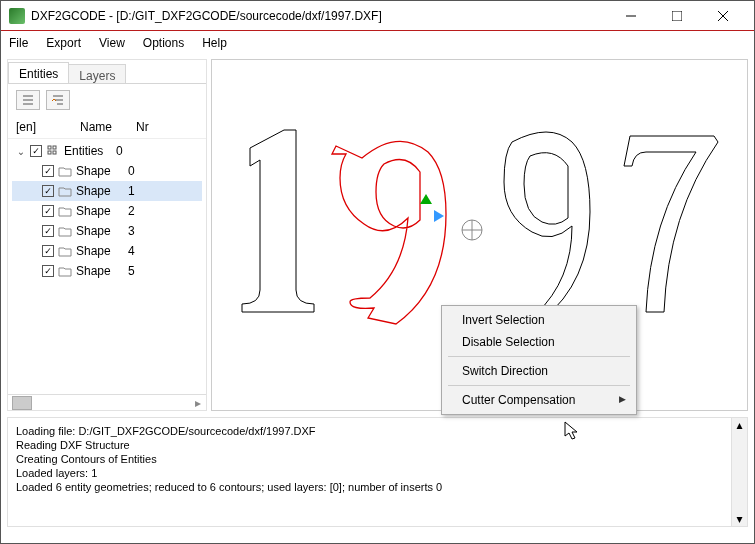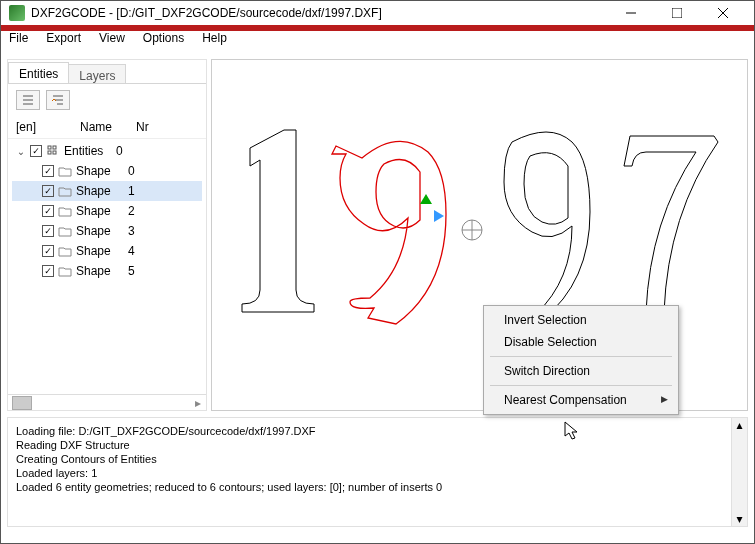--- a/index.html
+++ b/index.html
@@ -1,23 +1,23 @@
 <!DOCTYPE html>
 <html><head>
 <meta charset="utf-8">
 <style>
 *{box-sizing:border-box;margin:0;padding:0;font-family:"Segoe UI",Tahoma,sans-serif;font-size:12px;color:#000}
 body{background:#fff;width:755px;height:544px;overflow:hidden;border:1px solid #555;position:relative}
-.titlebar{height:30px;display:flex;align-items:center;padding:0 8px;border-bottom:6px solid #b91c1c}
+.titlebar{height:30px;display:flex;align-items:center;padding:0 8px;border-bottom:1px solid #b91c1c}
 .titlebar .app-icon{width:16px;height:16px;background:linear-gradient(135deg,#2a7a2a,#6abf6a);border-radius:2px;margin-right:6px}
 .titlebar .title{flex:1}
 .winbtns{display:flex;gap:0}
 .winbtn{width:46px;height:30px;display:flex;align-items:center;justify-content:center}
 .winbtn svg{width:10px;height:10px;stroke:#000;fill:none}
-.menubar{height:24px;display:flex;padding:0 8px;gap:18px}
+.menubar{height:24px;display:flex;align-items:center;padding:0 8px;gap:18px}
 .menubar span{cursor:default}
 .content{display:flex;height:360px;padding:4px 6px;gap:4px}
 .leftpane{width:200px;display:flex;flex-direction:column;border:1px solid #e2e2e2;background:#fff}
 .tabs{display:flex;height:24px;border-bottom:1px solid #d5d5d5}
 .tab{padding:4px 10px;border:1px solid #d5d5d5;border-bottom:none;background:#fff;margin-right:-1px;margin-top:2px}
 .tab.inactive{background:#f4f4f4;margin-top:4px;color:#555}
 .toolbar{padding:6px 8px;display:flex;gap:6px}
 .tbtn{width:24px;height:20px;border:1px solid #bbb;background:#f5f5f5;display:flex;align-items:center;justify-content:center}
 .headers{display:flex;padding:4px 8px;border-bottom:1px solid #eee;font-size:11px}
 .headers .h-en{width:64px}
@@ -29,21 +29,21 @@
 .exp{width:10px;text-align:center;font-size:10px;color:#555}
 .chk{width:12px;height:12px;border:1px solid #555;display:inline-flex;align-items:center;justify-content:center;font-size:9px;line-height:1}
 .ic{width:14px;height:12px;display:inline-flex;align-items:center;justify-content:center}
 .row .lbl{width:48px}
 .row .nr{width:16px}
 .scroll-h{height:16px;border-top:1px solid #ddd;display:flex;align-items:center}
 .scroll-h .thumb{width:20px;height:14px;background:#ccc;border:1px solid #aaa;margin-left:4px}
 .scroll-h .ar{width:16px;text-align:center;color:#888;margin-left:auto}
 .canvas{flex:1;border:1px solid #ccc;background:#fff;position:relative;overflow:hidden}
 .canvas svg{position:absolute;top:0;left:0}
-.ctxmenu{position:absolute;left:482px;top:304px;width:196px;background:#f2f2f2;border:1px solid #aaa;box-shadow:2px 2px 4px rgba(0,0,0,.25);padding:3px 2px}
+.ctxmenu{position:absolute;left:440px;top:304px;width:196px;background:#f2f2f2;border:1px solid #aaa;box-shadow:2px 2px 4px rgba(0,0,0,.25);padding:3px 2px}
 .ctxmenu .mi{padding:4px 18px;white-space:nowrap;position:relative}
 .ctxmenu .mi.hl{background:#90c8f6}
 .ctxmenu hr{border:none;border-top:1px solid #ccc;margin:3px 4px}
 .ctxmenu .sub::after{content:"▶";font-size:9px;position:absolute;right:8px;top:5px;color:#333}
 .cursor{position:absolute;left:563px;top:420px;pointer-events:none}
 .statuspane{border:1px solid #e0e0e0;margin:2px 6px 2px;height:110px;padding:6px 8px;position:relative;background:#fff;overflow:hidden}
 .statuspane .line{font-size:11px;line-height:14px}
 .statuspane .sbar{position:absolute;right:0;top:0;bottom:0;width:16px;background:#f2f2f2;border-left:1px solid #e0e0e0;display:flex;flex-direction:column;justify-content:space-between;align-items:center;font-size:9px;color:#888}
 </style>
 </head>
@@ -222,18 +222,18 @@
       <span>▾</span>
     </div>
 </div>
 
 <div class="ctxmenu">
   <div class="mi">Invert Selection</div>
   <div class="mi">Disable Selection</div>
   <hr>
   <div class="mi">Switch Direction</div>
   <hr>
-  <div class="mi sub">Nearest Compensation</div>
+  <div class="mi sub">Cutter Compensation</div>
 </div>
 
 <svg class="cursor" width="16" height="20">
   <path d="M1 1 l0 14 l4 -3 l3 6 l3 -1 l-3 -6 l5 0 z" fill="#fff" stroke="#000"></path>
 </svg>
 
 </body></html>

